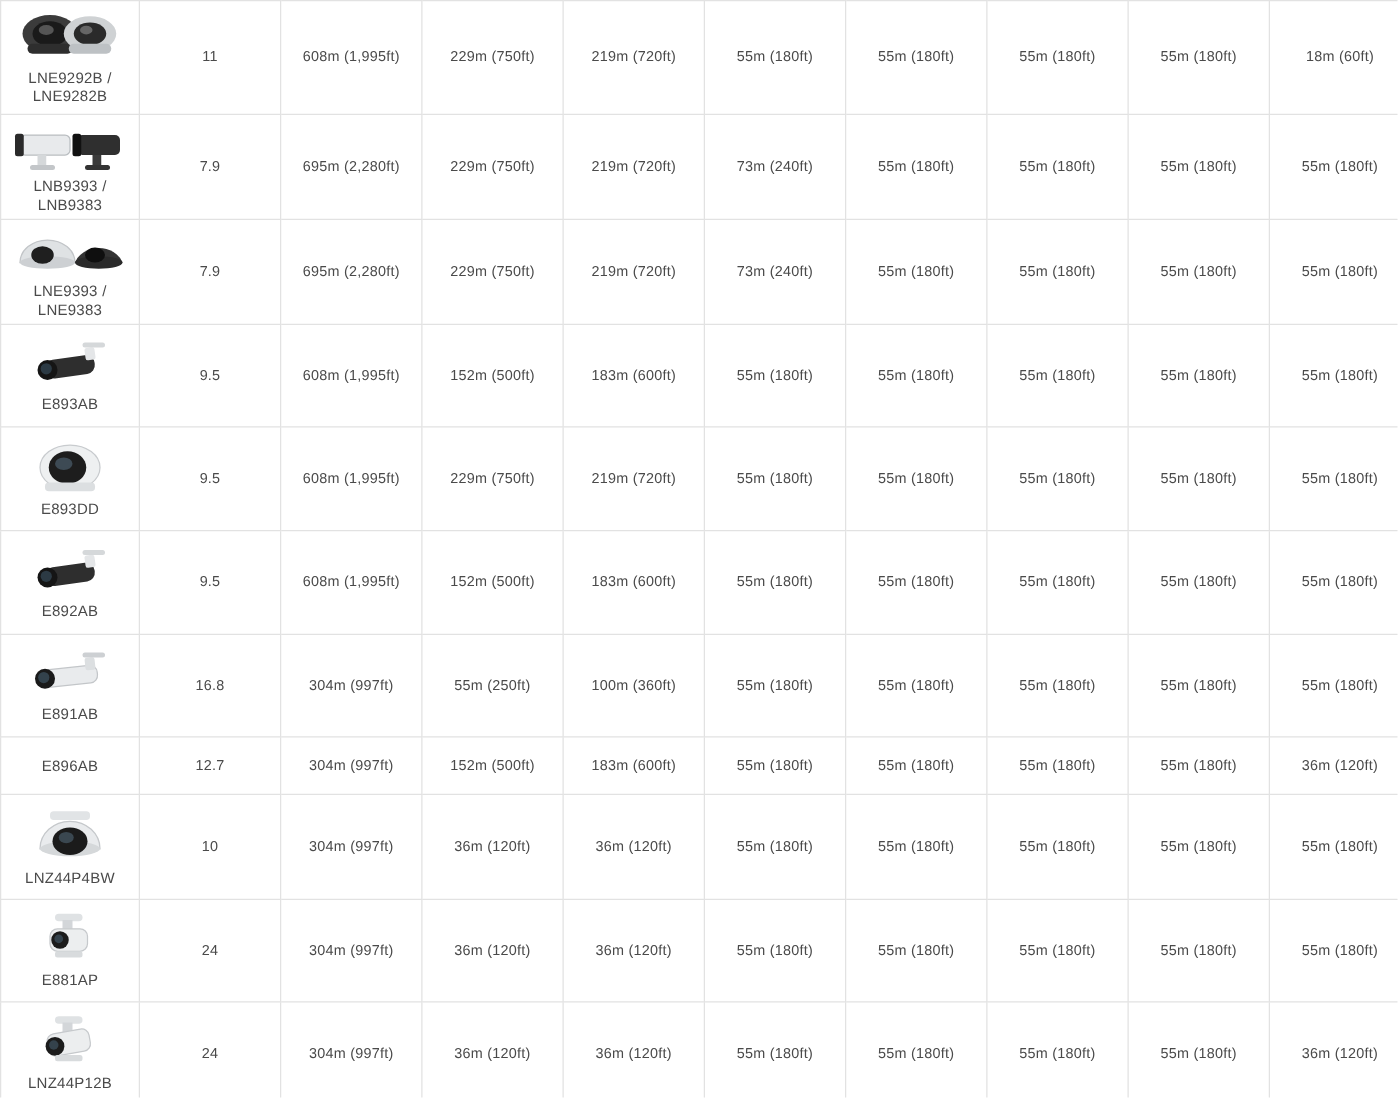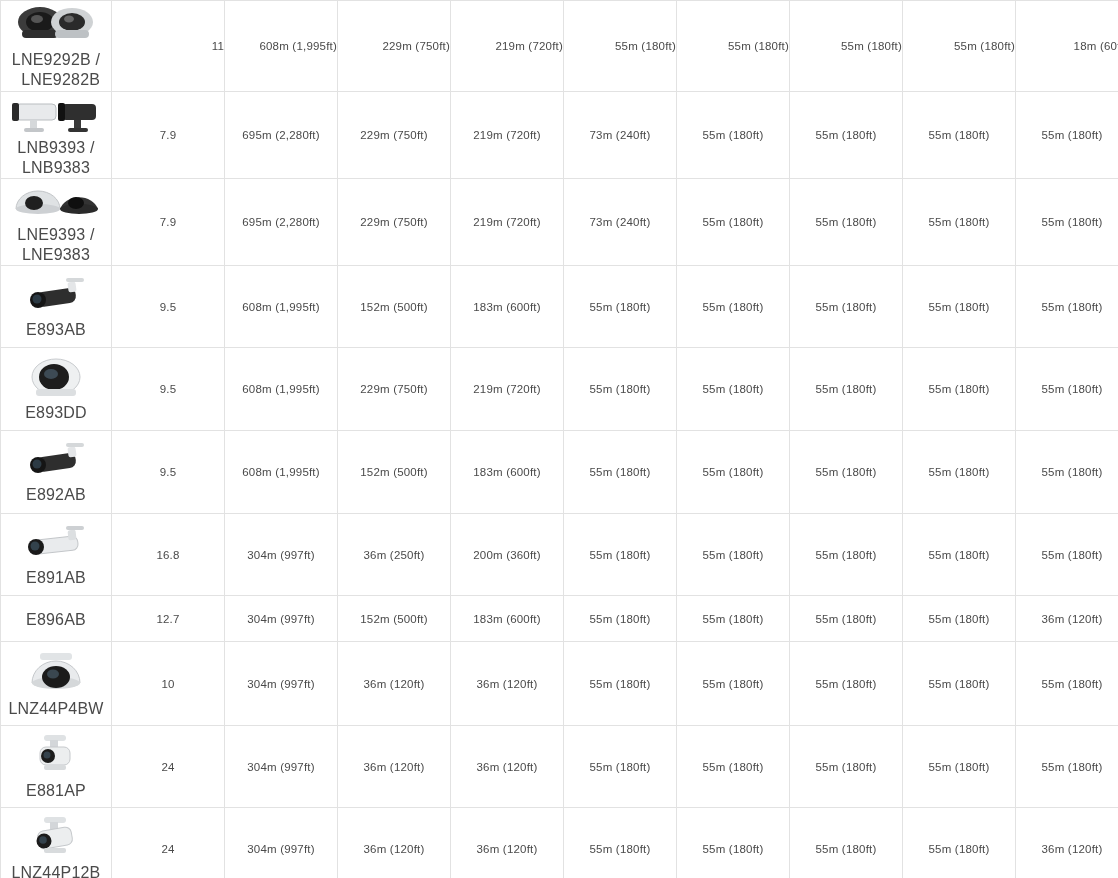--- a/index.html
+++ b/index.html
@@ -34,35 +34,35 @@
   }
   td.num-cell { width: 112px; }
   td.dist-cell { width: 112px; }
   .model-wrap {
     display: flex;
     flex-direction: column;
     align-items: center;
     justify-content: center;
   }
   .model-name {
-    font-size: 16px;
+    font-size: 12px;
     line-height: 1.25;
     color: #4a4a4a;
     margin-top: 2px;
     white-space: pre-line;
   }
   .cam-art {
     position: relative;
     width: 92px;
     display: flex;
     align-items: center;
     justify-content: center;
   }
   svg { display: block; }
-  tr.row-0 td { height: 90px; text-align: right; }
+  tr.row-0 td { height: 90px; }
   tr.row-1 td { height: 83px; }
   tr.row-2 td { height: 83px; }
   tr.row-3 td { height: 81px; }
   tr.row-4 td { height: 82px; }
   tr.row-5 td { height: 82px; }
   tr.row-6 td { height: 81px; }
   tr.row-7 td { height: 45px; }
   tr.row-8 td { height: 83px; }
   tr.row-9 td { height: 81px; }
   tr.row-10 td { height: 81px; }
@@ -246,22 +246,22 @@
               <circle cx="25" cy="24" r="4.5" fill="#33424c"></circle>
               <rect x="58" y="8" width="8" height="10" rx="2" fill="#dcdfe1" transform="rotate(-6 62 13)"></rect>
               <rect x="56" y="4" width="18" height="4" rx="2" fill="#cdd0d3"></rect>
             </svg>
           </div>
           <div class="model-name">E891AB</div>
         </div>
       </td>
       <td class="num-cell">16.8</td>
       <td class="dist-cell">304m (997ft)</td>
-      <td class="dist-cell">36m (250ft)</td>
-      <td class="dist-cell">200m (360ft)</td>
+      <td class="dist-cell">55m (250ft)</td>
+      <td class="dist-cell">100m (360ft)</td>
       <td class="dist-cell">55m (180ft)</td>
       <td class="dist-cell">55m (180ft)</td>
       <td class="dist-cell">55m (180ft)</td>
       <td class="dist-cell">55m (180ft)</td>
       <td class="dist-cell">55m (180ft)</td>
     </tr>
 
     <tr class="row-7">
       <td class="model-cell">
         <div class="model-wrap">

